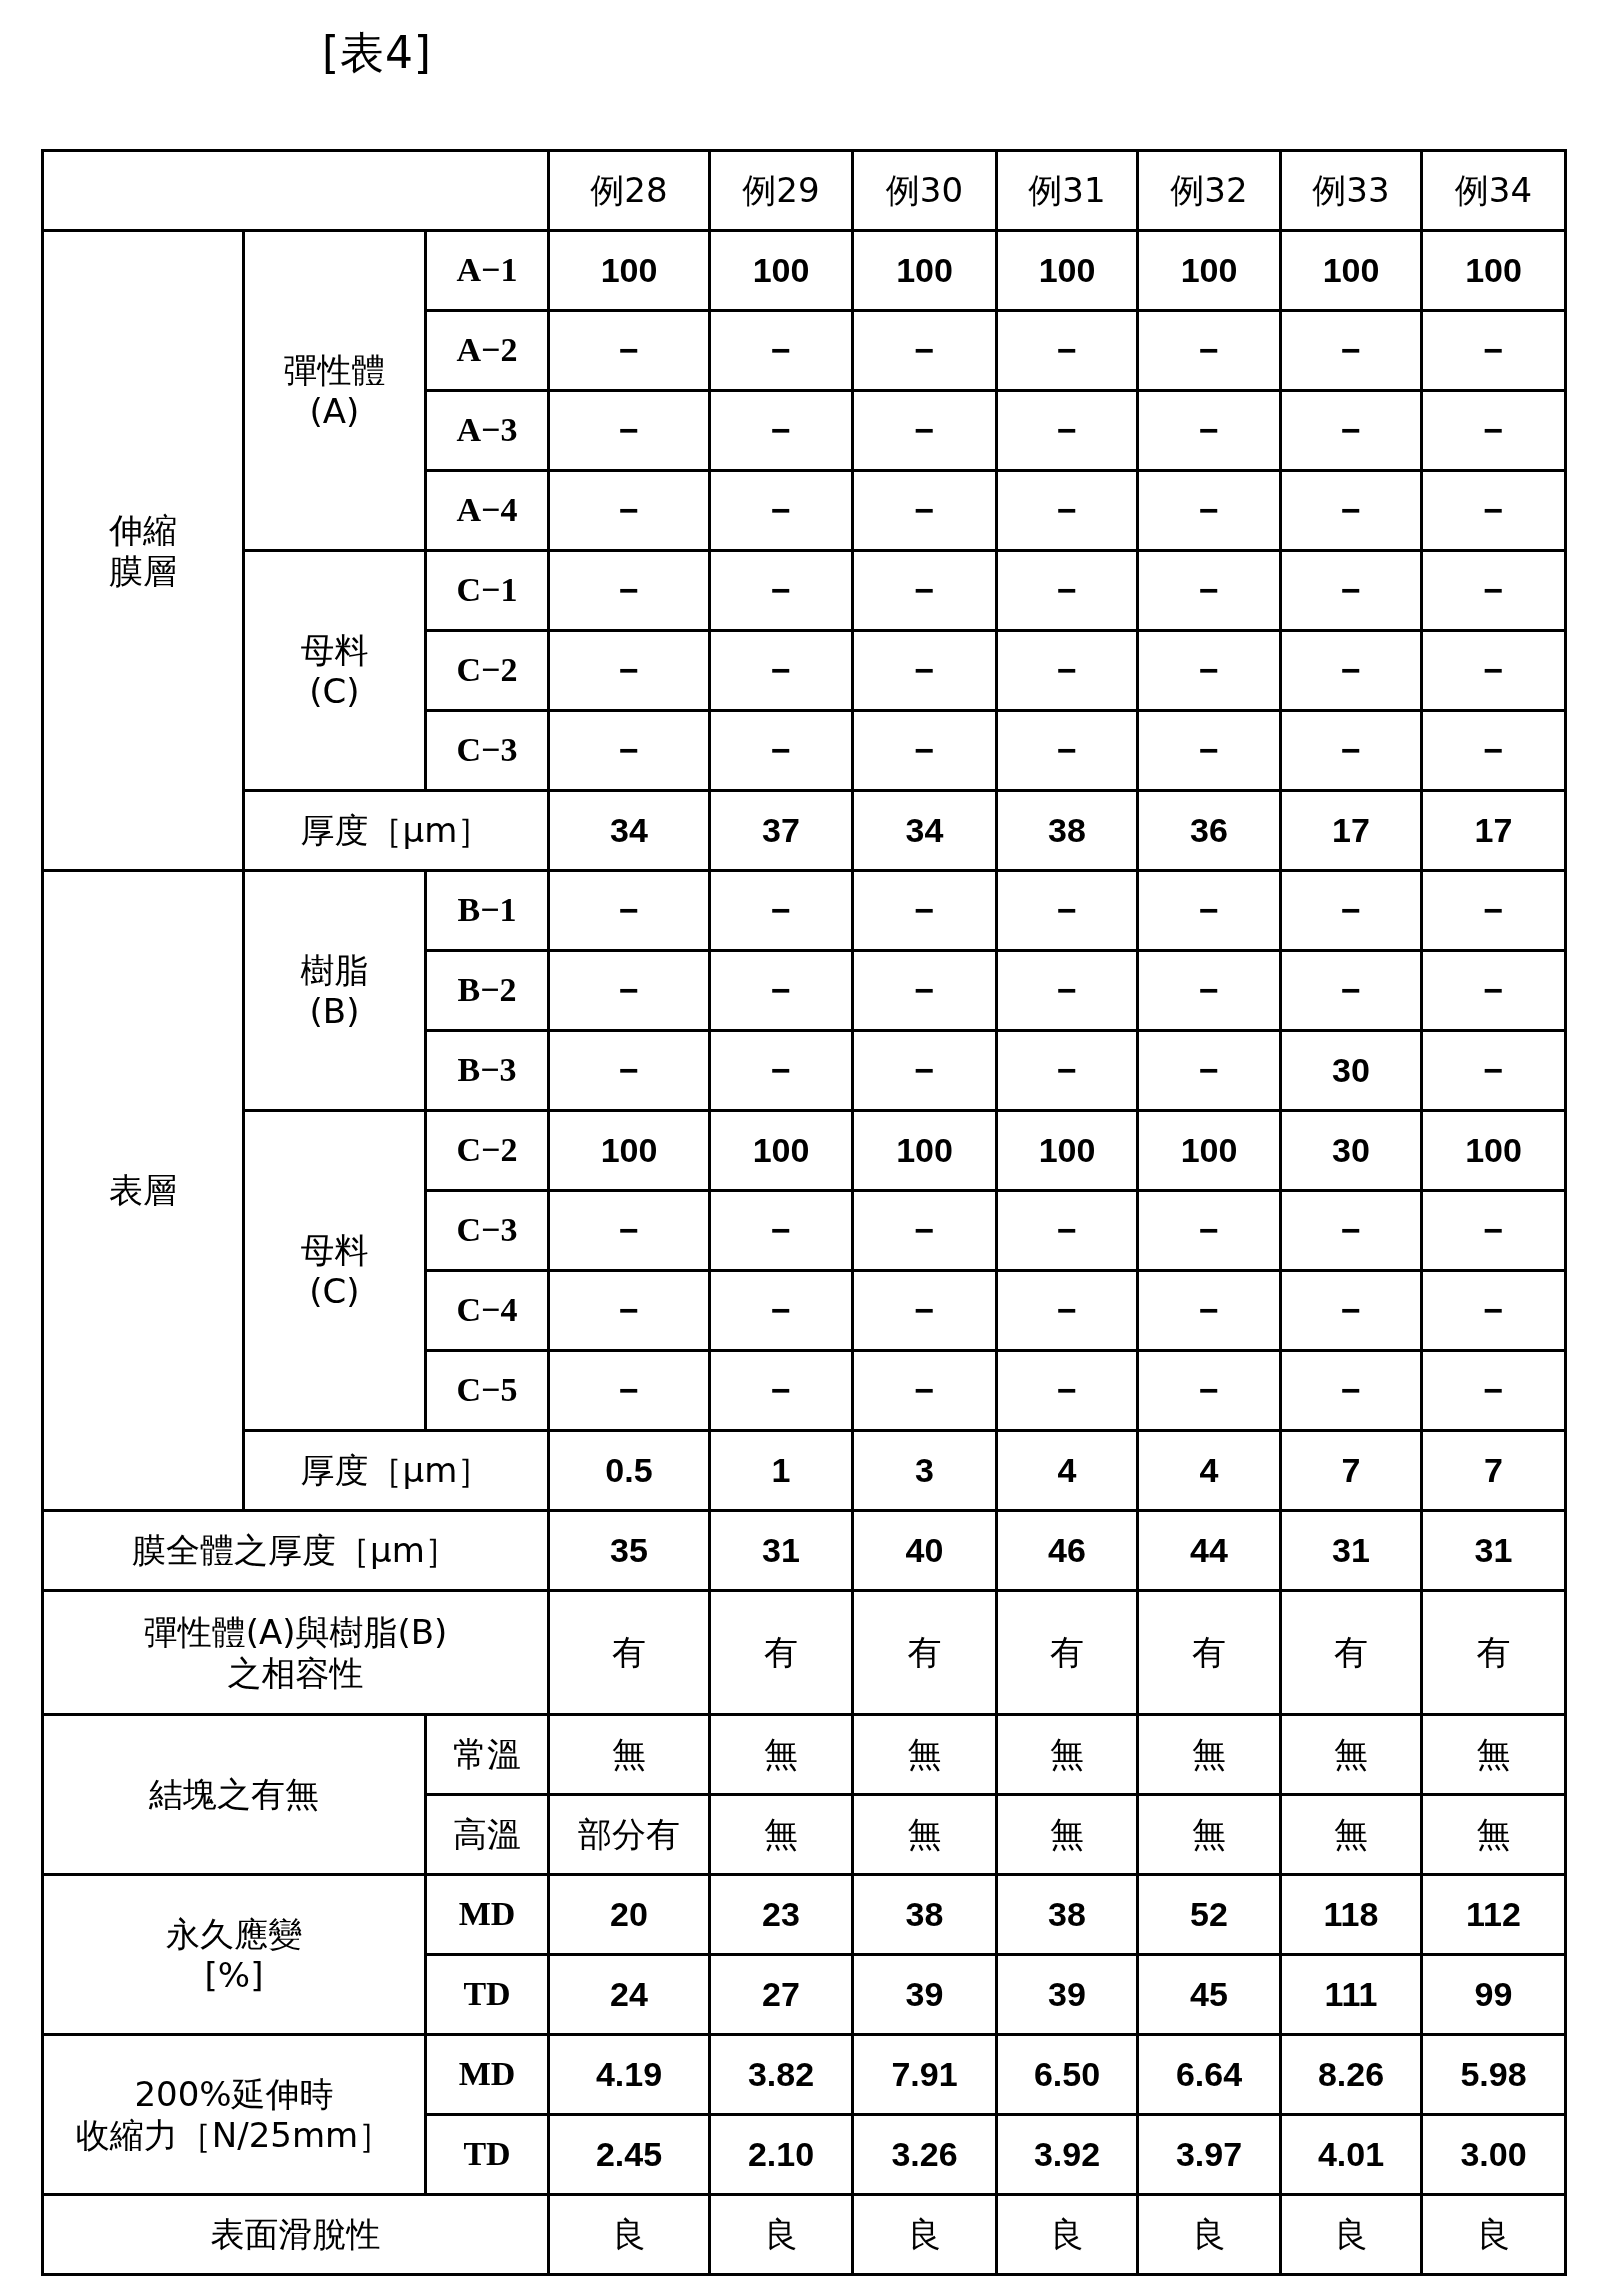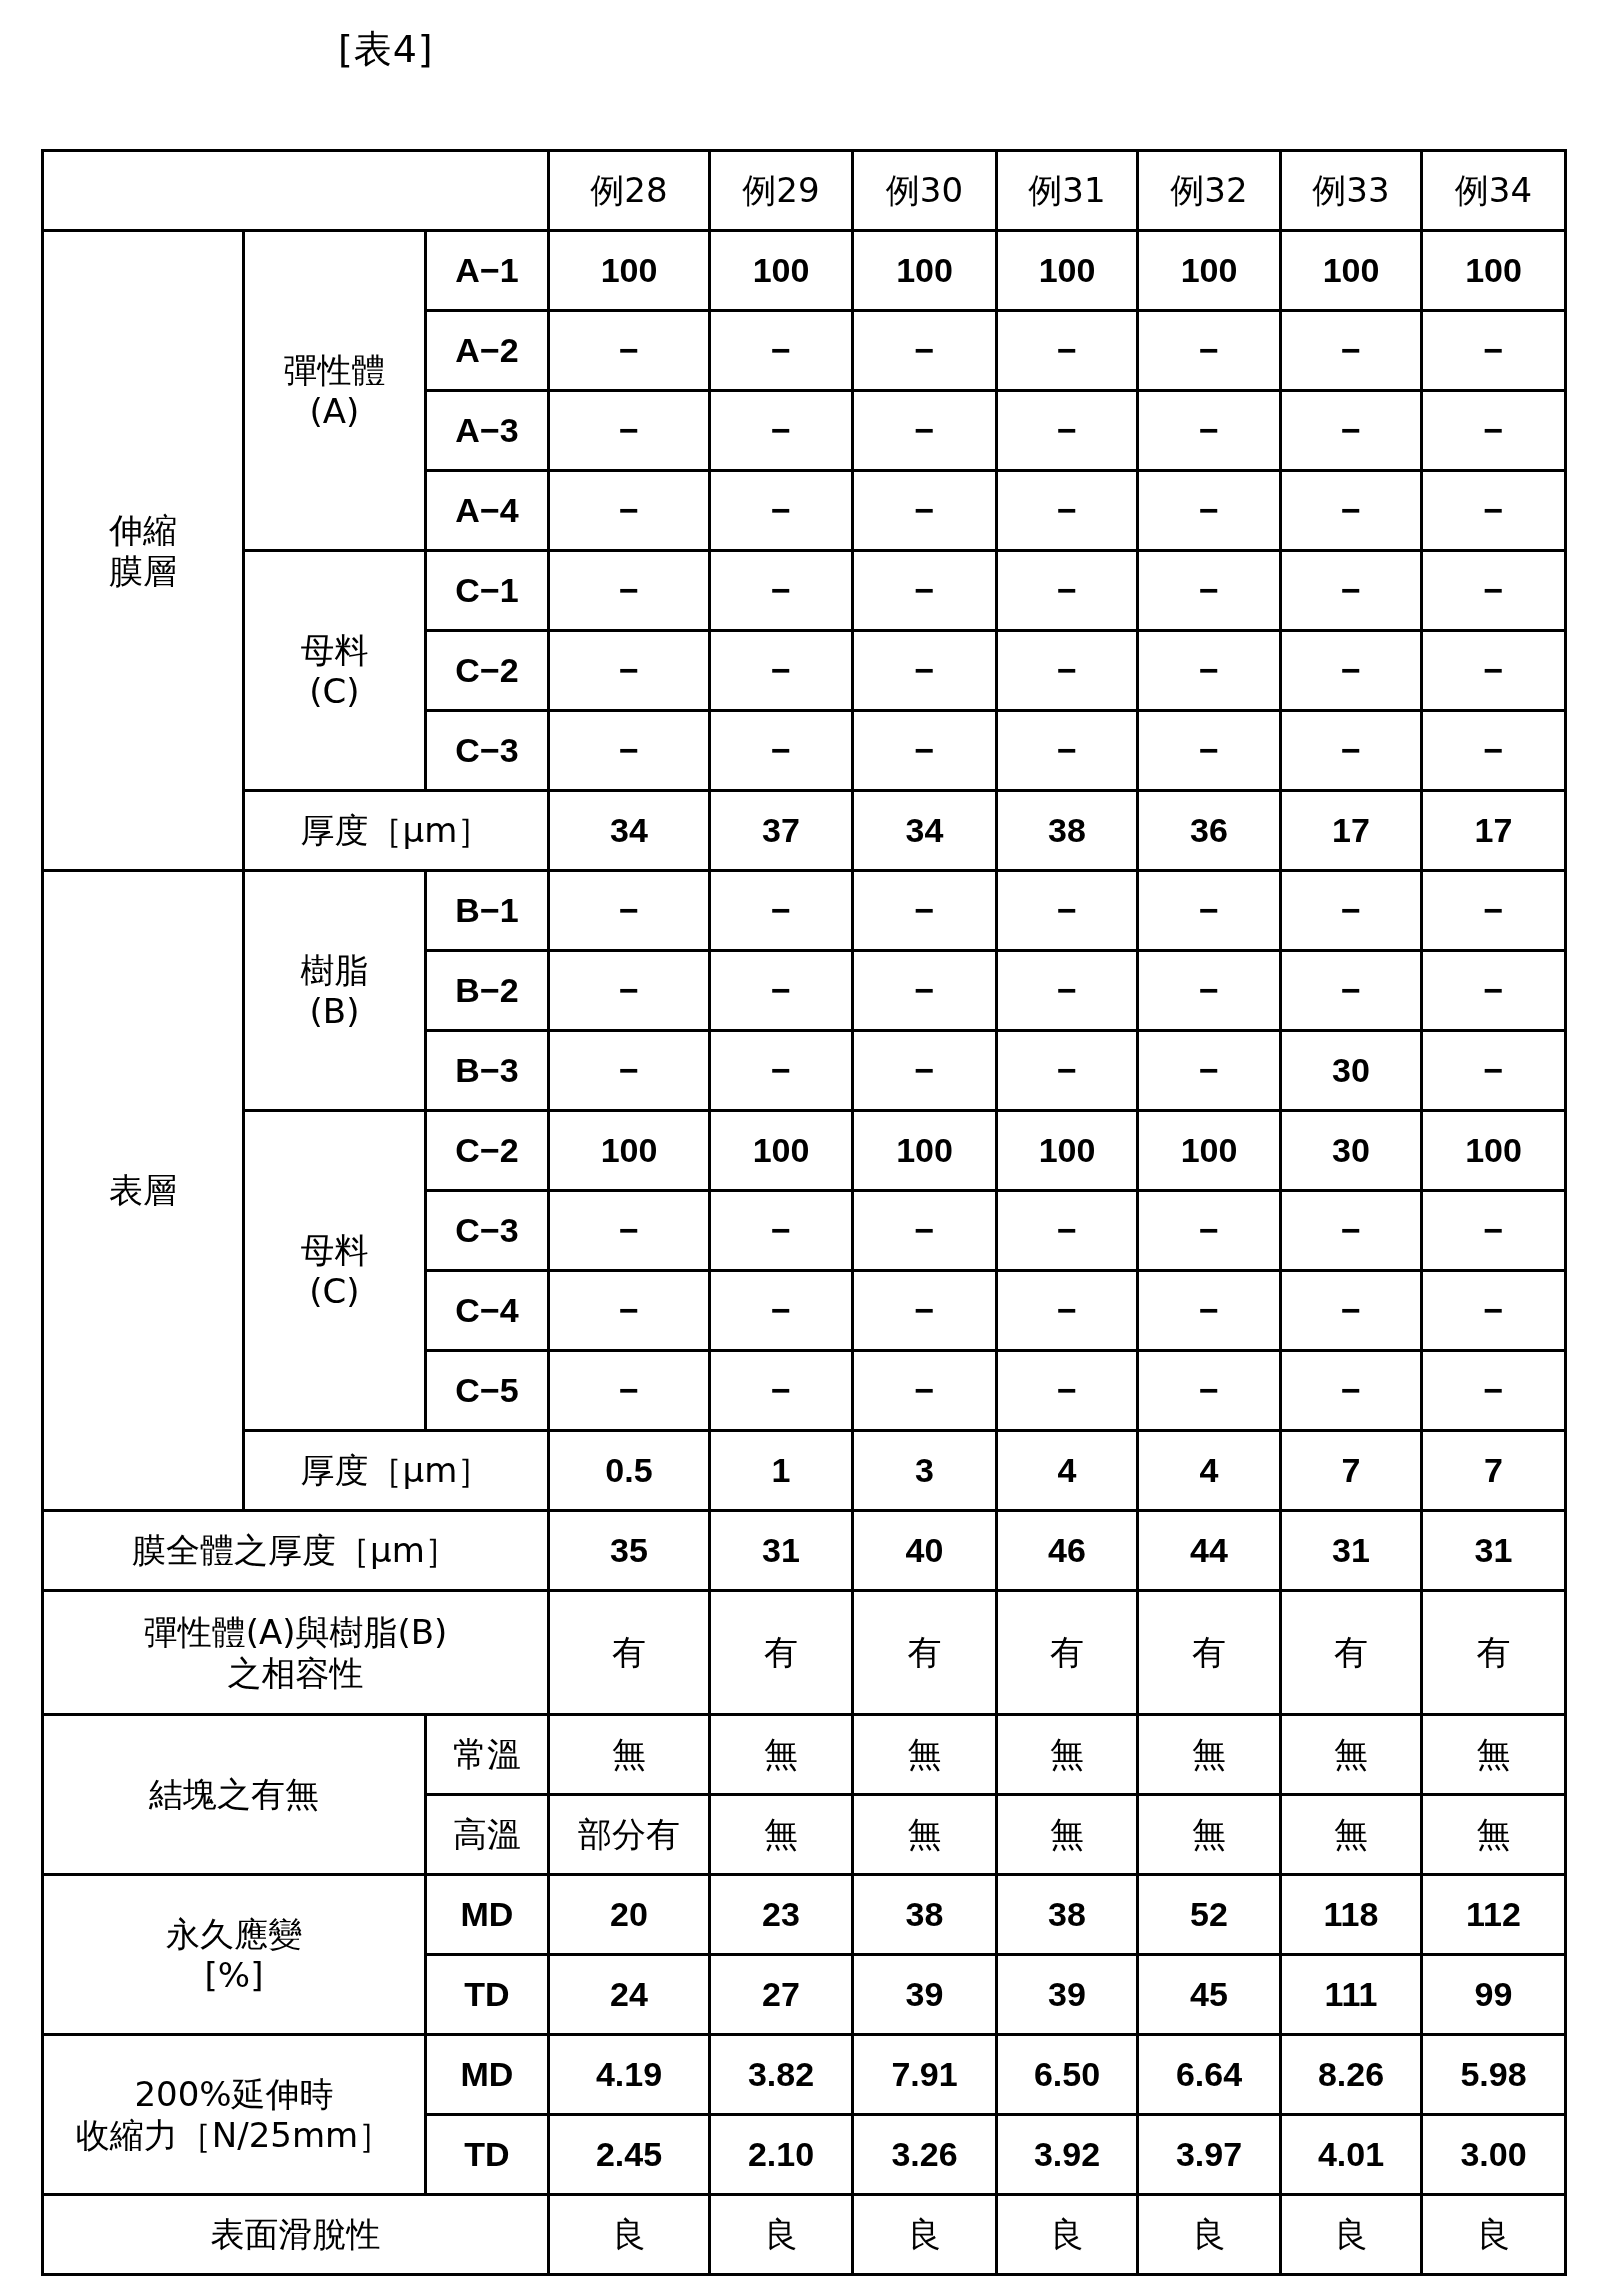--- a/index.html
+++ b/index.html
@@ -1,25 +1,25 @@
 <!DOCTYPE html>
 <html style="font-size:13.7px"><head>
 <meta charset="utf-8">
 <style>
   html, body { margin:0; padding:0; background:#ffffff; }
   body { width:1606px; height:2295px; position:relative; overflow:hidden;
          font-family:"DejaVu Sans","Liberation Sans",sans-serif; color:#000; }
-  .title { position:absolute; left:338px; top:24px; font-size:38px; letter-spacing:0.9px;
+  .title { position:absolute; left:322px; top:24px; font-size:44px; letter-spacing:0.9px;
            font-family:"DejaVu Sans",sans-serif; }
   table.t { position:absolute; left:41px; top:149px; border-collapse:collapse;
             table-layout:fixed; width:1523px; }
   table.t td { border:3.4px solid #000; text-align:center; vertical-align:middle;
                padding:0; font-size:34px; line-height:1.2; }
   td.bold { font-weight:bold; font-family:"Liberation Sans",sans-serif; font-size:36px; }
-  td.code { font-weight:bold; font-family:Liberation Sans, sans-serif; font-size:34px; }
+  td.code { font-weight:bold; font-family:Liberation Serif, serif; font-size:34px; }
   td.cjk { font-family:"DejaVu Sans",sans-serif; font-size:33px; }
   td.hdr { font-family:"DejaVu Sans",sans-serif; font-size:36px; }
   .stack span { display:block; }
   tr.r93 { height:80px; }
   tr.rhead { height:80px; }
   tr.r145 { height:124px; }
 </style>
 </head>
 <body>
 

